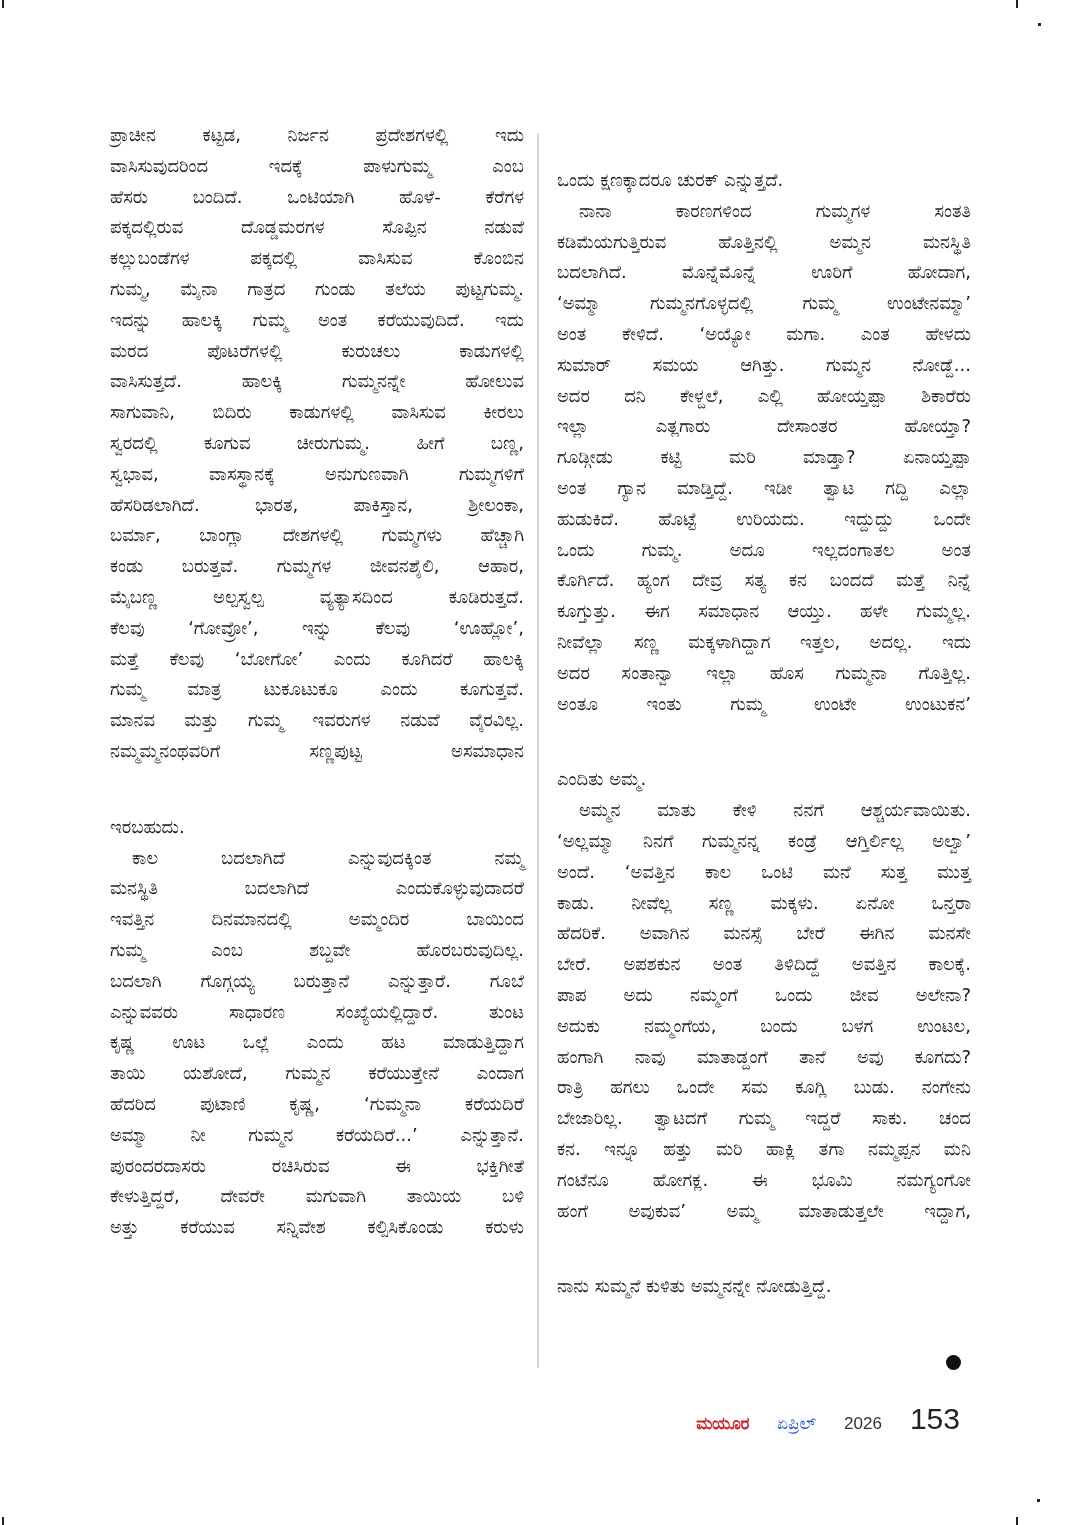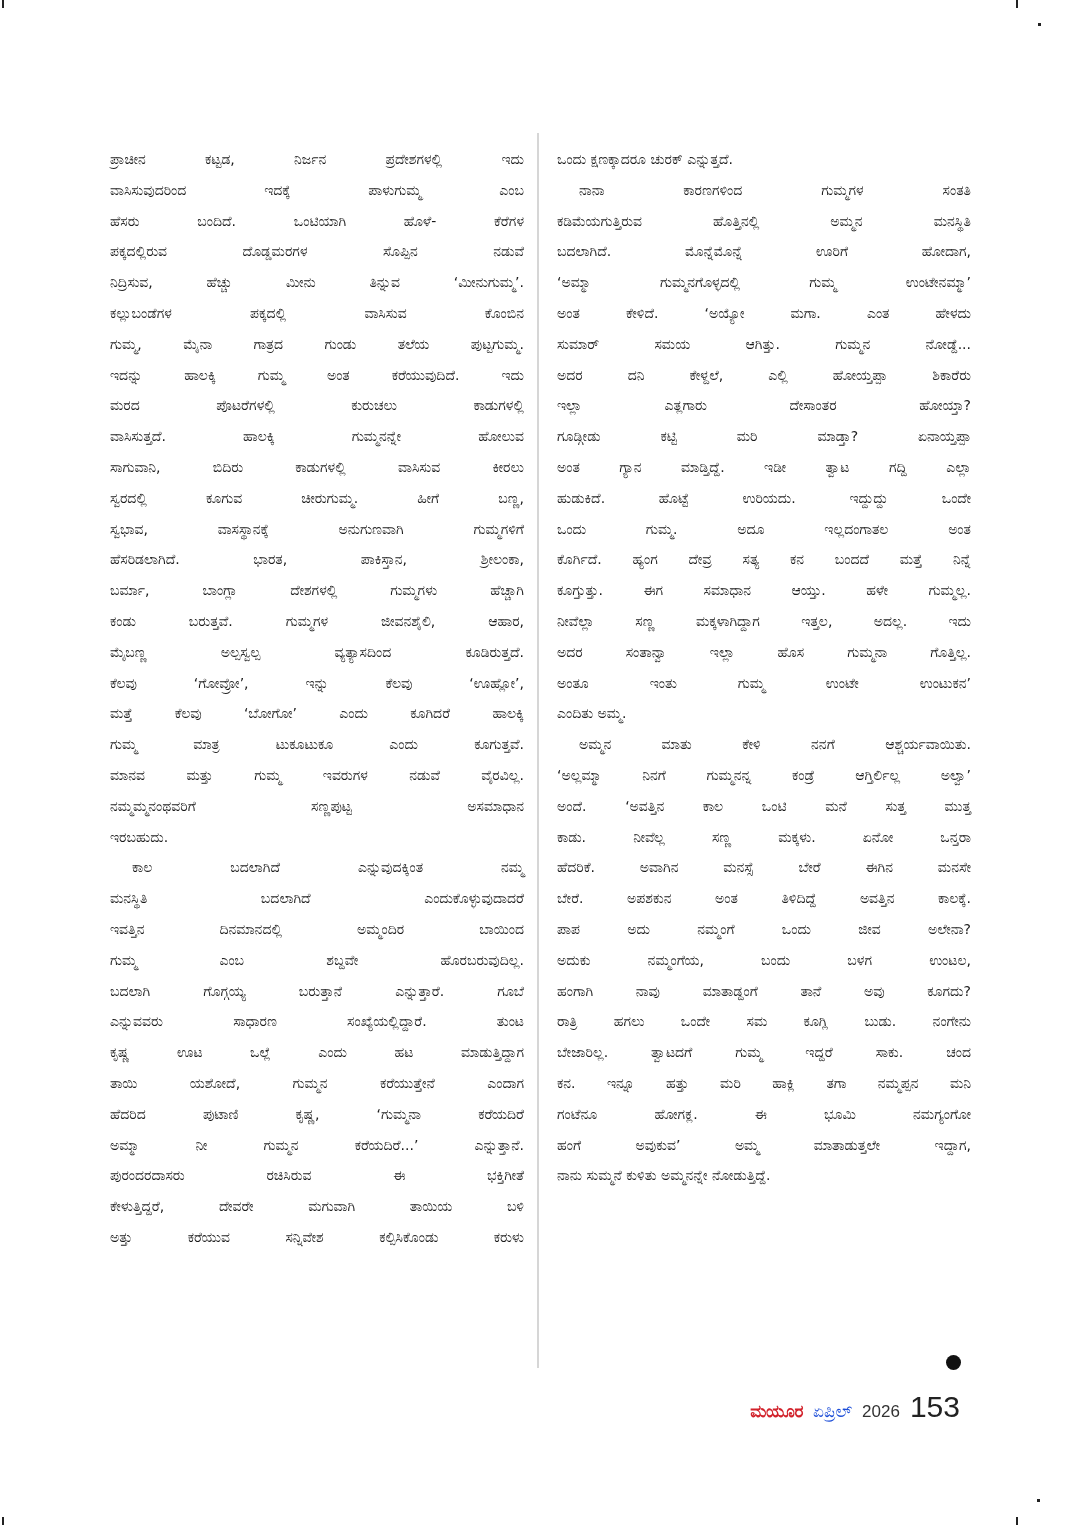--- a/index.html
+++ b/index.html
@@ -27,37 +27,38 @@
       height: 8px;
     }
     .crop-dot {
       position: absolute;
       background: #222;
       width: 3px;
       height: 3px;
     }
     .column {
       position: absolute;
-      top: 144px;
+      top: 120px;
       width: 414px;
-      font-size: 14px;
+      font-size: 18px;
       line-height: 30.8px;
     }
     .col-left { left: 110px; }
     .col-right { left: 557px; }
     .line {
       display: block;
       white-space: nowrap;
       text-align: justify;
       text-align-last: justify;
       height: 30.8px;
       overflow: visible;
     }
     .line.last {
       text-align-last: left;
+      margin-top: 45px;
     }
     .line.indent {
       padding-left: 22px;
     }
     .divider {
       position: absolute;
       left: 537px;
       top: 133px;
       width: 2px;
       height: 1235px;
@@ -71,21 +72,21 @@
       height: 15px;
       border-radius: 50%;
       background: #111;
     }
     .footer {
       position: absolute;
       right: 112px;
       top: 1392px;
       display: flex;
       align-items: baseline;
-      gap: 10px;
+      gap: 28px;
       font-family: "Liberation Sans", sans-serif;
     }
     .footer .brand {
       color: #d2222b;
       font-weight: bold;
       font-size: 17px;
       letter-spacing: -0.5px;
     }
     .footer .month {
       color: #1d4ed8;
@@ -93,40 +94,40 @@
     }
     .footer .year {
       color: #333;
       font-size: 17px;
       text-align: right;
     }
     .footer .page-number {
       color: #222;
       font-size: 30px;
       line-height: 30px;
+      margin-top: 12px;
     }
   </style>
 </head>
 <body>
 
 <div class="page">
 
   <div class="crop-mark" style="left:2px; top:0px;"></div>
   <div class="crop-mark" style="left:1016px; top:0px;"></div>
   <div class="crop-dot" style="left:1038px; top:23px;"></div>
   <div class="crop-dot" style="left:1037px; top:1499px;"></div>
   <div class="crop-mark" style="left:2px; top:1517px;"></div>
   <div class="crop-mark" style="left:1016px; top:1517px;"></div>
 
   <div class="column col-left">
     <span class="line">ಪ್ರಾಚೀನ ಕಟ್ಟಡ, ನಿರ್ಜನ ಪ್ರದೇಶಗಳಲ್ಲಿ ಇದು</span>
     <span class="line">ವಾಸಿಸುವುದರಿಂದ ಇದಕ್ಕೆ ಪಾಳುಗುಮ್ಮ ಎಂಬ</span>
     <span class="line">ಹೆಸರು ಬಂದಿದೆ. ಒಂಟಿಯಾಗಿ ಹೊಳೆ- ಕೆರೆಗಳ</span>
     <span class="line">ಪಕ್ಕದಲ್ಲಿರುವ ದೊಡ್ಡಮರಗಳ ಸೊಪ್ಪಿನ ನಡುವೆ</span>
-    <span class="line">ನಿದ್ರಿಸುವ, ಹೆಚ್ಚು ಮೀನು ತಿನ್ನುವ ‘ಮೀನುಗುಮ್ಮ’.</span>
     <span class="line">ಕಲ್ಲುಬಂಡೆಗಳ ಪಕ್ಕದಲ್ಲಿ ವಾಸಿಸುವ ಕೊಂಬಿನ</span>
     <span class="line">ಗುಮ್ಮ, ಮೈನಾ ಗಾತ್ರದ ಗುಂಡು ತಲೆಯ ಪುಟ್ಟಗುಮ್ಮ.</span>
     <span class="line">ಇದನ್ನು ಹಾಲಕ್ಕಿ ಗುಮ್ಮ ಅಂತ ಕರೆಯುವುದಿದೆ. ಇದು</span>
     <span class="line">ಮರದ ಪೊಟರೆಗಳಲ್ಲಿ ಕುರುಚಲು ಕಾಡುಗಳಲ್ಲಿ</span>
     <span class="line">ವಾಸಿಸುತ್ತದೆ. ಹಾಲಕ್ಕಿ ಗುಮ್ಮನನ್ನೇ ಹೋಲುವ</span>
     <span class="line">ಸಾಗುವಾನಿ, ಬಿದಿರು ಕಾಡುಗಳಲ್ಲಿ ವಾಸಿಸುವ ಕೀರಲು</span>
     <span class="line">ಸ್ವರದಲ್ಲಿ ಕೂಗುವ ಚೀರುಗುಮ್ಮ. ಹೀಗೆ ಬಣ್ಣ,</span>
     <span class="line">ಸ್ವಭಾವ, ವಾಸಸ್ಥಾನಕ್ಕೆ ಅನುಗುಣವಾಗಿ ಗುಮ್ಮಗಳಿಗೆ</span>
     <span class="line">ಹೆಸರಿಡಲಾಗಿದೆ. ಭಾರತ, ಪಾಕಿಸ್ತಾನ, ಶ್ರೀಲಂಕಾ,</span>
     <span class="line">ಬರ್ಮಾ, ಬಾಂಗ್ಲಾ ದೇಶಗಳಲ್ಲಿ ಗುಮ್ಮಗಳು ಹೆಚ್ಚಾಗಿ</span>

